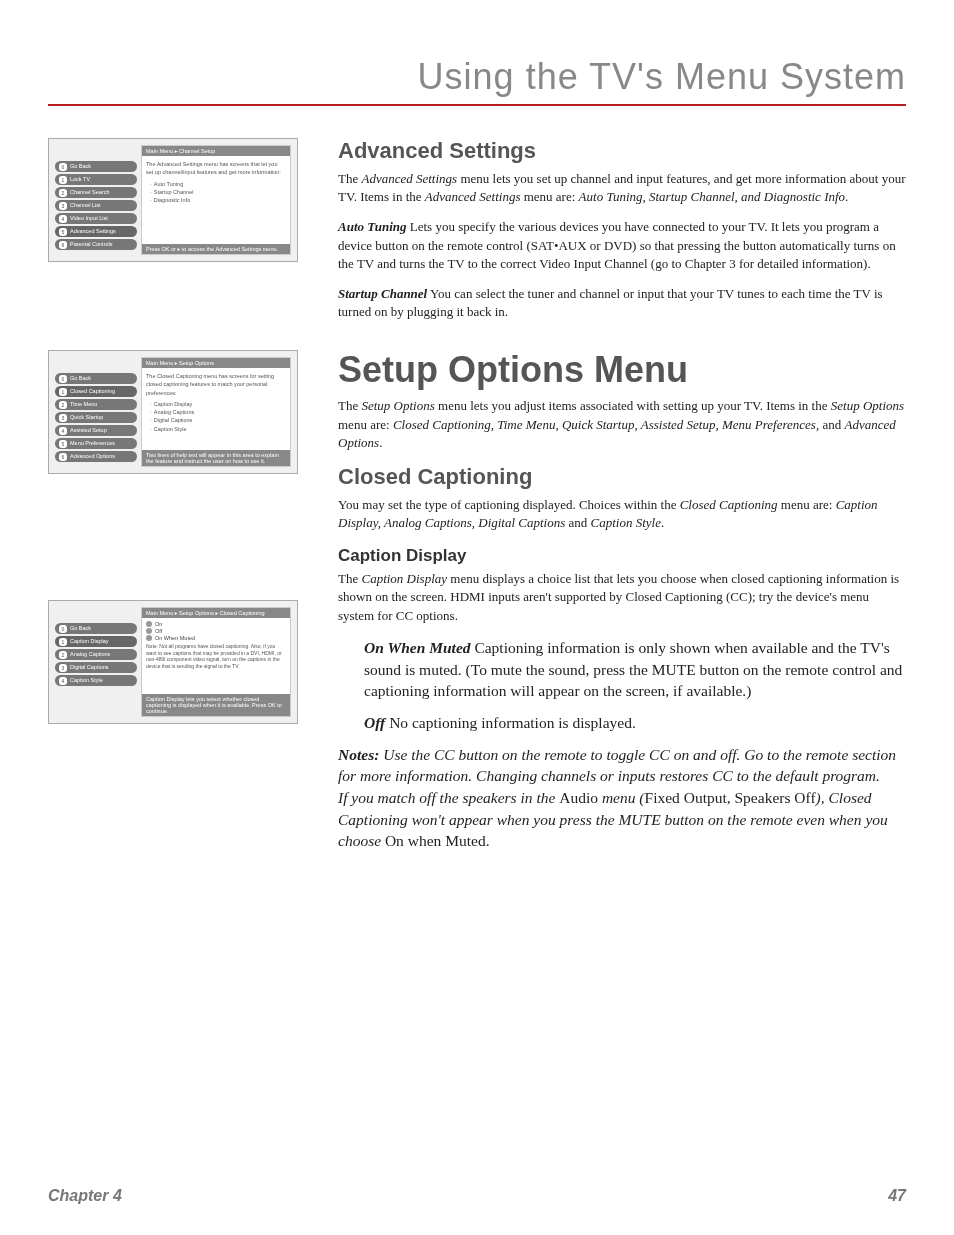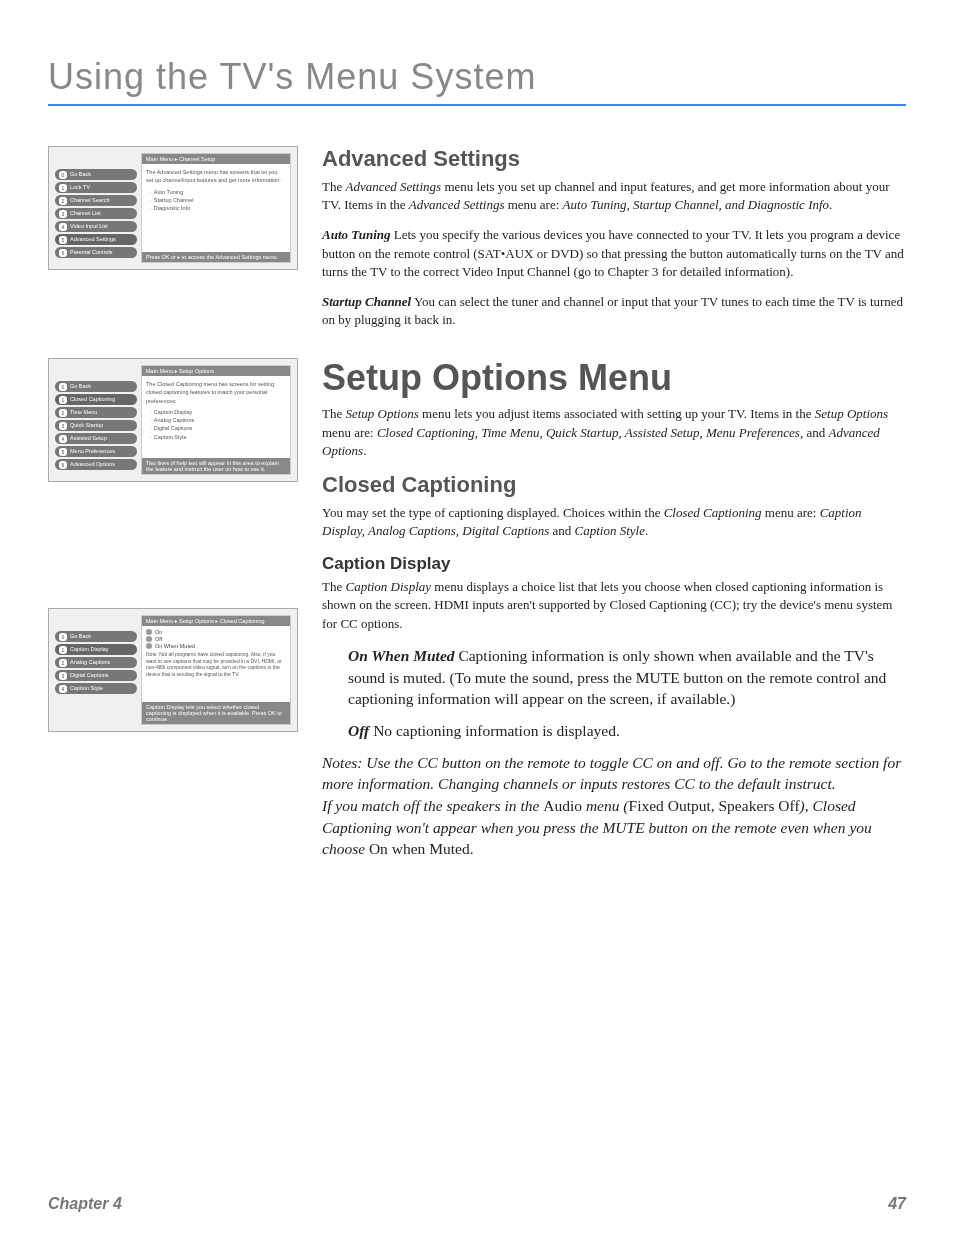--- a/index.html
+++ b/index.html
@@ -9,27 +9,27 @@
     background: #fff;
     font-family: Garamond, "Times New Roman", serif;
     color: #222;
     position: relative;
     padding: 56px 48px 40px 48px;
   }
   .page-title {
     font-family: Impact, "Arial Black", sans-serif;
     font-size: 36px;
     color: #888;
-    text-align: left;
-    border-bottom: 2px solid #3b82f6;
+    text-align: right;
+    border-bottom: 2px solid #b91c1c;
     padding-bottom: 6px;
-    margin-bottom: 40px;
+    margin-bottom: 32px;
     letter-spacing: 1px;
   }
-  .layout { display: flex; gap: 24px; }
+  .layout { display: flex; gap: 40px; }
   .left-col { width: 250px; flex: 0 0 250px; }
   .right-col { flex: 1; }
 
   
   .tv-shot {
     border: 1px solid #aaa;
     background: #f0f0f0;
     padding: 6px;
     margin-bottom: 28px;
     font-family: Arial, sans-serif;
@@ -98,25 +98,25 @@
   
   h2.sec { font-family: Arial, sans-serif; font-weight:bold; color:#555; font-size:22px; margin-bottom:6px;}
   h1.big { font-family: Arial, sans-serif; font-weight:bold; color:#555; font-size:36px; margin:28px 0 6px;}
   h3.sub { font-family: Arial, sans-serif; font-weight:bold; color:#333; font-size:17px; margin:14px 0 4px;}
   p.body { font-size: 13px; line-height:1.4; margin-bottom:12px; color:#222;}
   p.body .it{font-style:italic;}
   p.body .bi{font-weight:bold;font-style:italic;}
   .def { margin-left:26px; font-size:15.5px; line-height:1.4; margin-bottom:10px;}
   .def .term{font-weight:bold;font-style:italic;}
   .notes { font-size:15.5px; line-height:1.4; margin-top:6px;}
-  .notes .lead{font-weight:normal;font-style:italic;}
+  .notes .lead{font-weight:bold;font-style:italic;}
   .notes .it{font-style:italic;}
   .footer{
     position:absolute;
-    bottom:22px;
+    bottom:30px;
     left:48px;
     right:48px;
     display:flex;
     justify-content:space-between;
     font-style:italic;
     font-weight:bold;
     color:#777;
     font-family: Arial, sans-serif;
     font-size:16px;
   }
@@ -310,21 +310,21 @@
       <span>The </span><span class="it">Caption Display</span><span> menu displays a choice list that lets you choose when closed captioning information is shown on the screen. HDMI inputs aren't supported by Closed Captioning (CC); try the device's menu system for CC options.</span>
     </p>
     <p class="def">
       <span class="term">On When Muted</span><span>     Captioning information is only shown when available and the TV's sound is muted. (To mute the sound, press the MUTE button on the remote control and captioning information will appear on the screen, if available.)</span>
     </p>
     <p class="def">
       <span class="term">Off</span><span>     No captioning information is displayed.</span>
     </p>
 
     <p class="notes">
-      <span class="lead">Notes:</span><span class="it"> Use the CC button on the remote to toggle CC on and off. Go to the remote section for more information. Changing channels or inputs restores CC to the default instruct.</span><br>
+      <span class="lead">Notes:</span><span class="it"> Use the CC button on the remote to toggle CC on and off. Go to the remote section for more information. Changing channels or inputs restores CC to the default program.</span><br>
       <span class="it">If you match off the speakers in the </span><span>Audio</span><span class="it"> menu (</span><span>Fixed Output, Speakers Off</span><span class="it">), Closed Captioning won't appear when you press the MUTE button on the remote even when you choose </span><span>On when Muted.</span>
     </p>
 
   </div>
 </div>
 
 <div class="footer">
   <span>Chapter 4</span>
   <span>47</span>
 </div>

